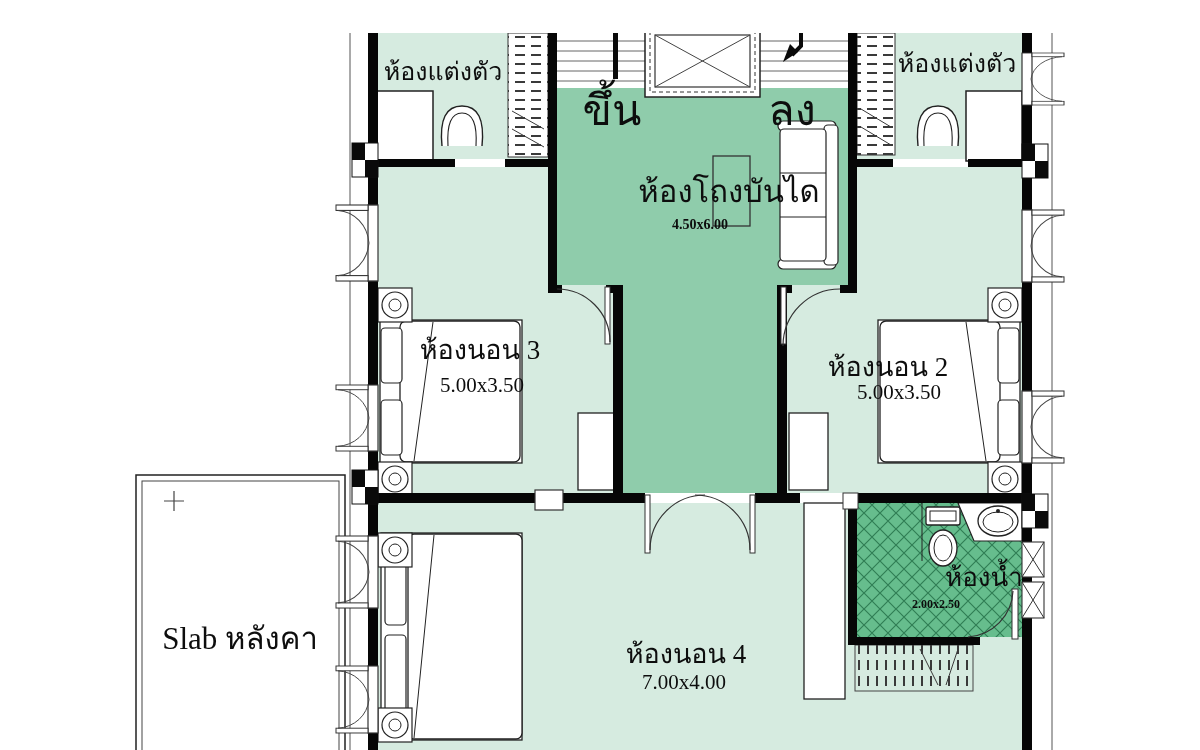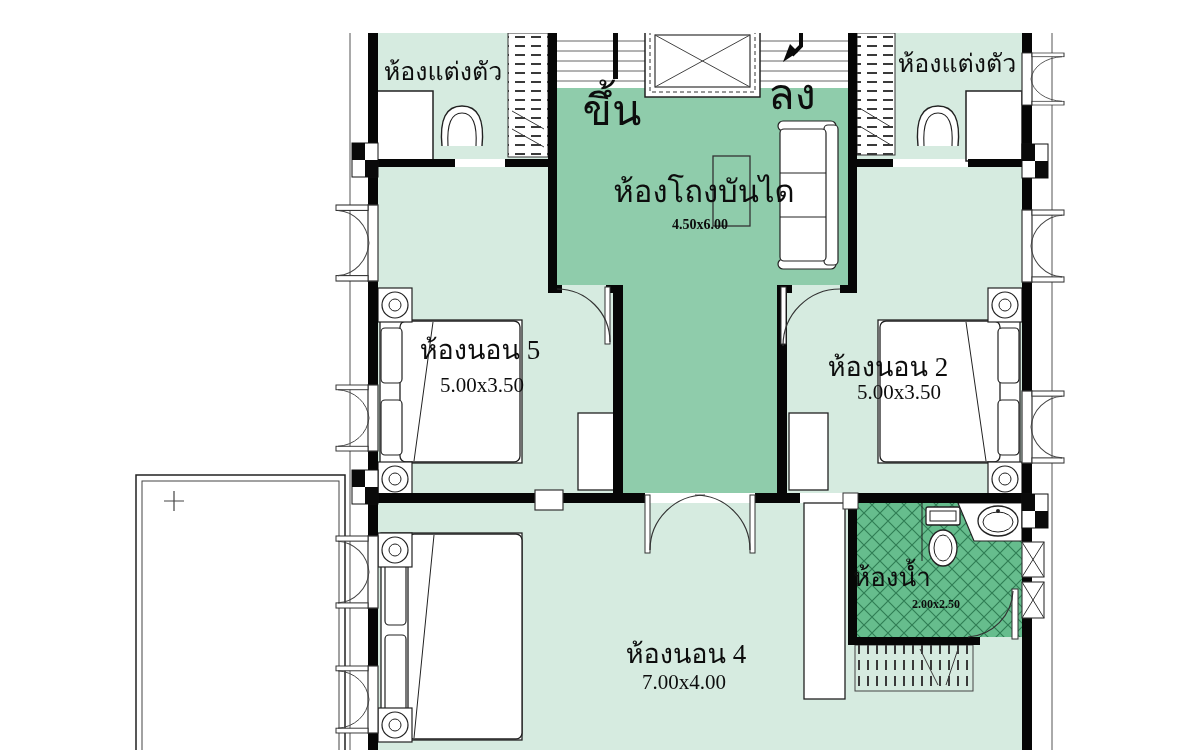--- a/index.html
+++ b/index.html
@@ -273,25 +273,26 @@
     <use href="#checker" transform="translate(352,718)"></use>
     <use href="#checker" transform="translate(1022,111)"></use>
     <use href="#checker" transform="translate(1022,461)"></use>
     <use href="#checker" transform="translate(1022,724)"></use>
   </g>
 </svg>
 
 <div class="lbl dress-name" style="left:443px;top:39px">ห้องแต่งตัว</div>
 <div class="lbl dress-name" style="left:957px;top:31px">ห้องแต่งตัว</div>
 <div class="lbl dir-lbl" style="left:612px;top:78px">ขึ้น</div>
-<div class="lbl dir-lbl" style="left:792px;top:62px">ลง</div>
-<div class="lbl hall-name" style="left:704px;top:159px">ห้องโถงบันได</div>
+<div class="lbl dir-lbl" style="left:792px;top:78px">ลง</div>
+<div class="lbl hall-name" style="left:729px;top:159px">ห้องโถงบันได</div>
 <div class="lbl hall-dim" style="left:700px;top:192px">4.50x6.00</div>
-<div class="lbl room-name" style="left:480px;top:317px">ห้องนอน 5</div>
+<div class="lbl room-name" style="left:480px;top:317px">ห้องนอน 3</div>
 <div class="lbl room-dim" style="left:482px;top:352px">5.00x3.50</div>
 <div class="lbl room-name" style="left:888px;top:334px">ห้องนอน 2</div>
 <div class="lbl room-dim" style="left:899px;top:359px">5.00x3.50</div>
 <div class="lbl room-name" style="left:686px;top:621px">ห้องนอน 4</div>
 <div class="lbl room-dim" style="left:684px;top:649px">7.00x4.00</div>
-<div class="lbl bath-name" style="left:892px;top:545px">ห้องน้ำ</div>
+<div class="lbl bath-name" style="left:984px;top:545px">ห้องน้ำ</div>
 <div class="lbl bath-dim" style="left:936px;top:571px">2.00x2.50</div>
+<div class="lbl slab-name" style="left:240px;top:606px">Slab หลังคา</div>
 
 </div>
 
 </body></html>

